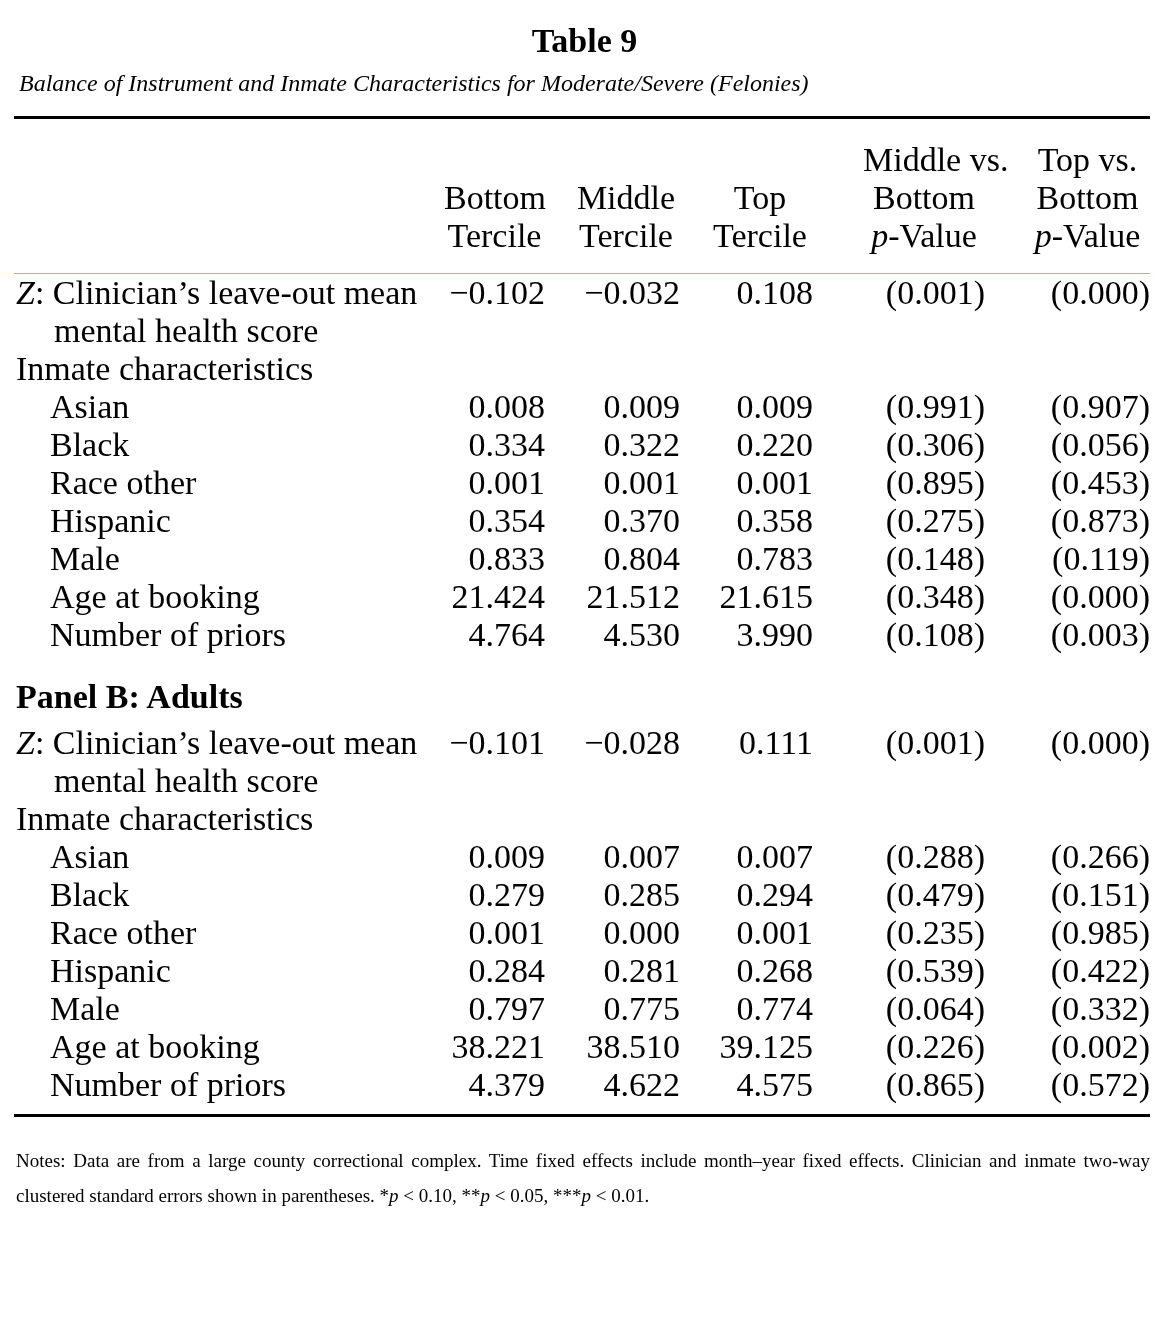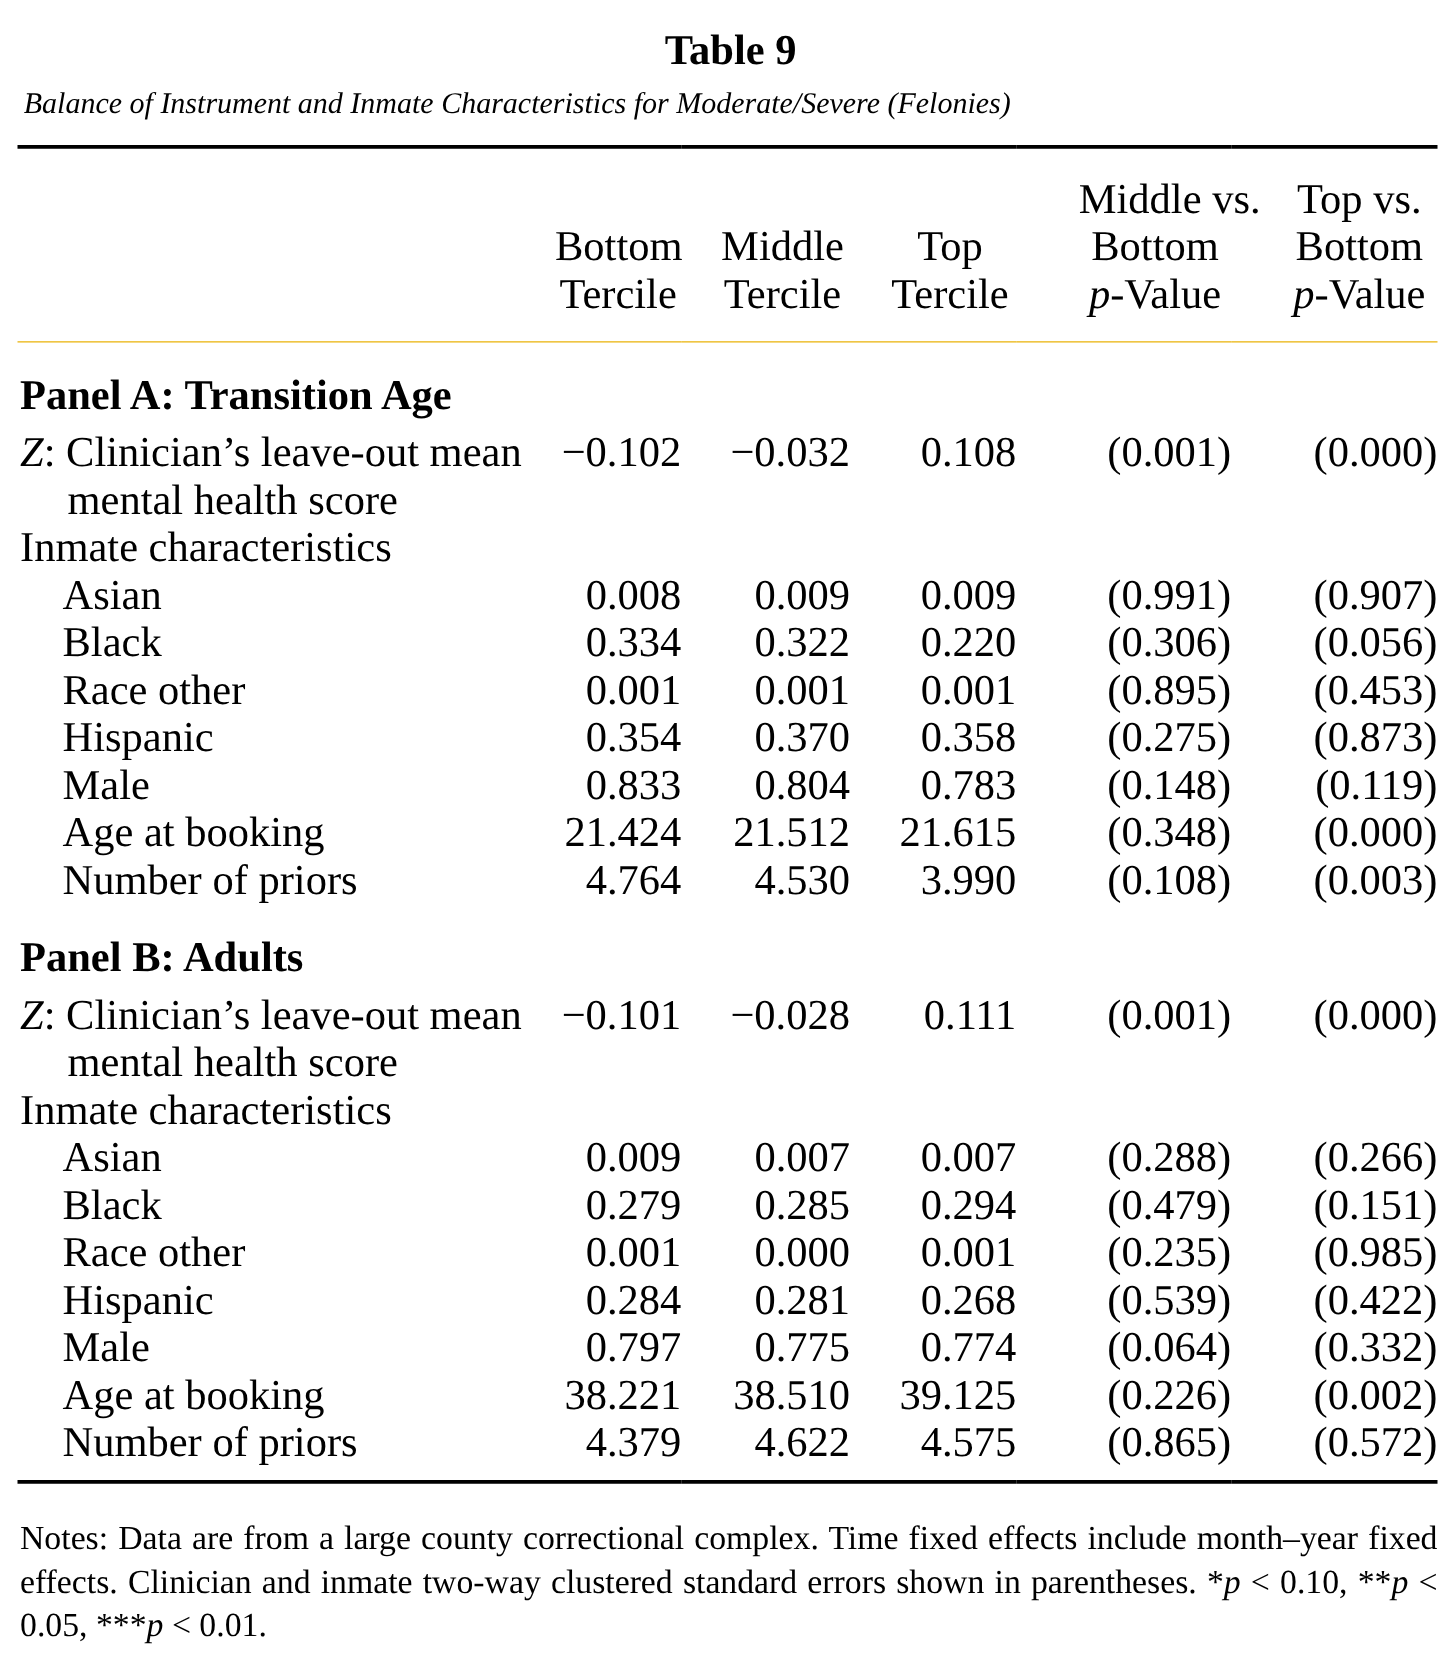--- a/index.html
+++ b/index.html
@@ -69,21 +69,21 @@
   tr.panel-heading-row td {
     font-weight: bold;
     padding: 24px 0 8px 2px;
   }
   tbody tr:last-child td { padding-bottom: 10px; }
 
   .notes {
     width: 1136px;
     margin-top: 26px;
     padding-left: 2px;
-    font-size: 27px;
+    font-size: 19px;
     line-height: 35px;
     text-align: justify;
   }
 </style>
 </head>
 <body>
 
 <div class="page">
 
   <header>
@@ -121,23 +121,20 @@
             <div class="hline"><i>p</i>-Value</div>
           </th>
           <th>
             <div class="hline">Top vs.</div>
             <div class="hline">Bottom</div>
             <div class="hline"><i>p</i>-Value</div>
           </th>
         </tr>
     </thead>
     <tbody id="table-body">
-        <tr class="panel-heading-row">
-          <td colspan="6">Panel A: Transition Age</td>
-        </tr>
         <tr>
           <td class="label">
             <div class="lab-line1"><i>Z</i>: Clinician’s leave-out mean</div>
             <div class="lab-line2">mental health score</div>
           </td>
           <td class="num">−0.102</td>
           <td class="num">−0.032</td>
           <td class="num">0.108</td>
           <td class="num">(0.001)</td>
           <td class="num">(0.000)</td>

